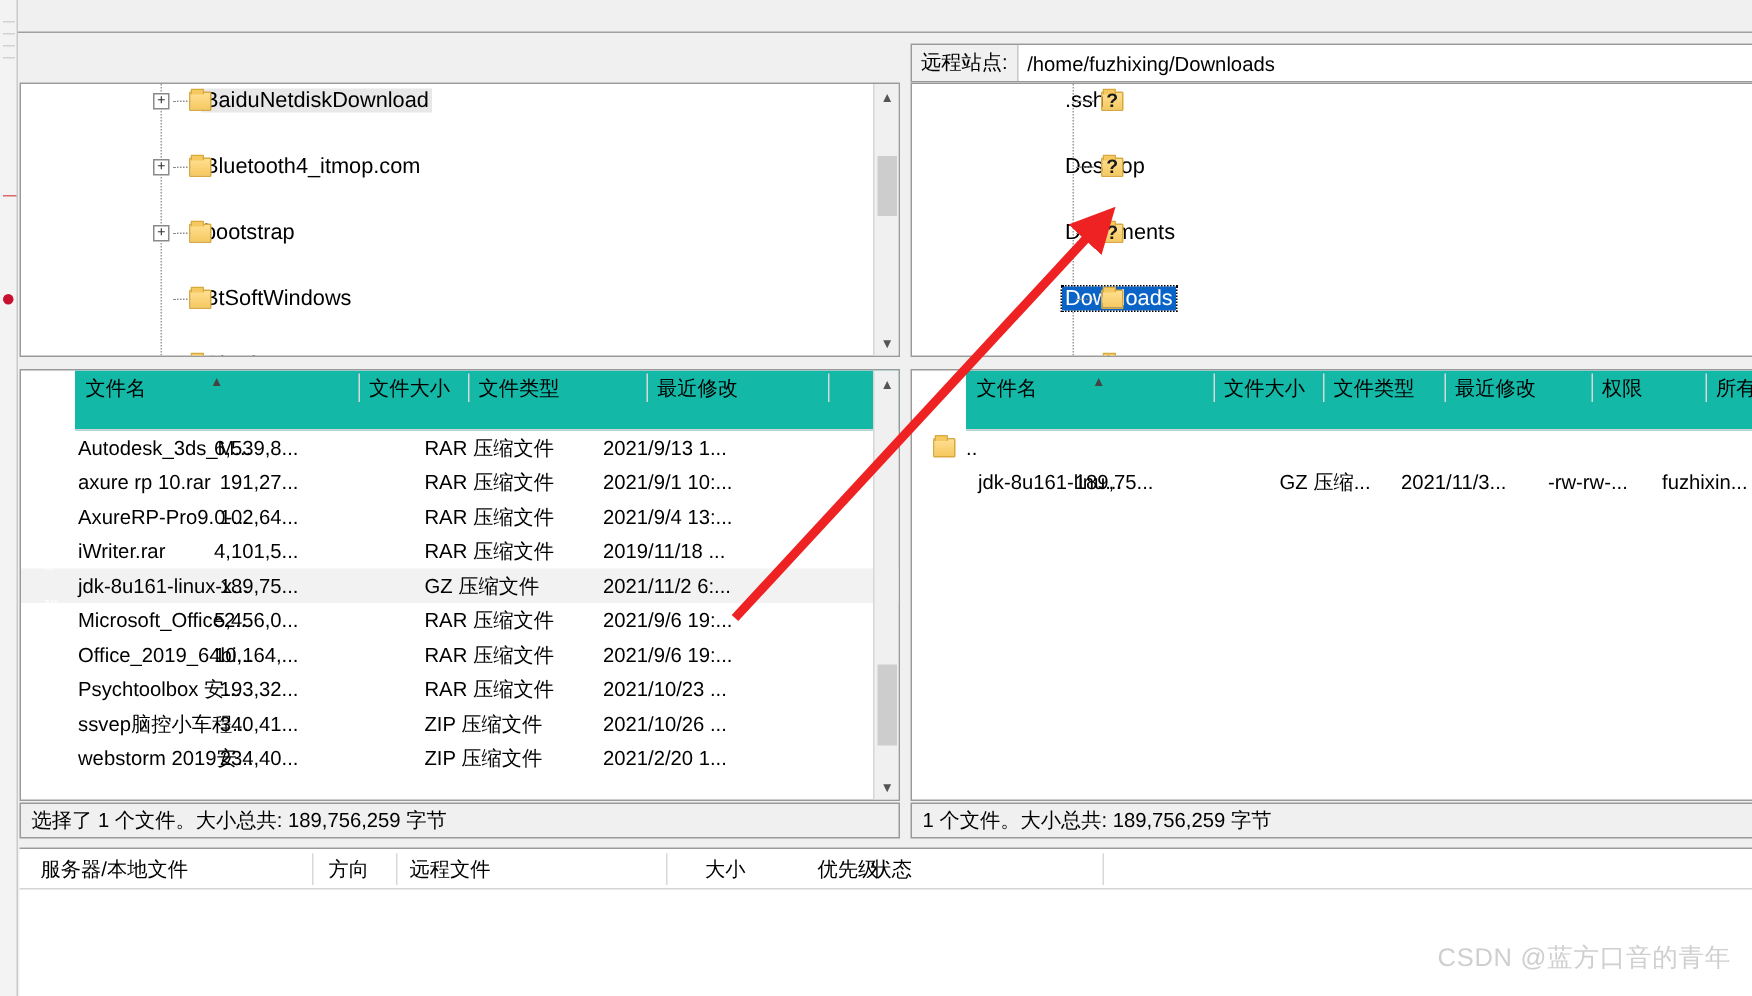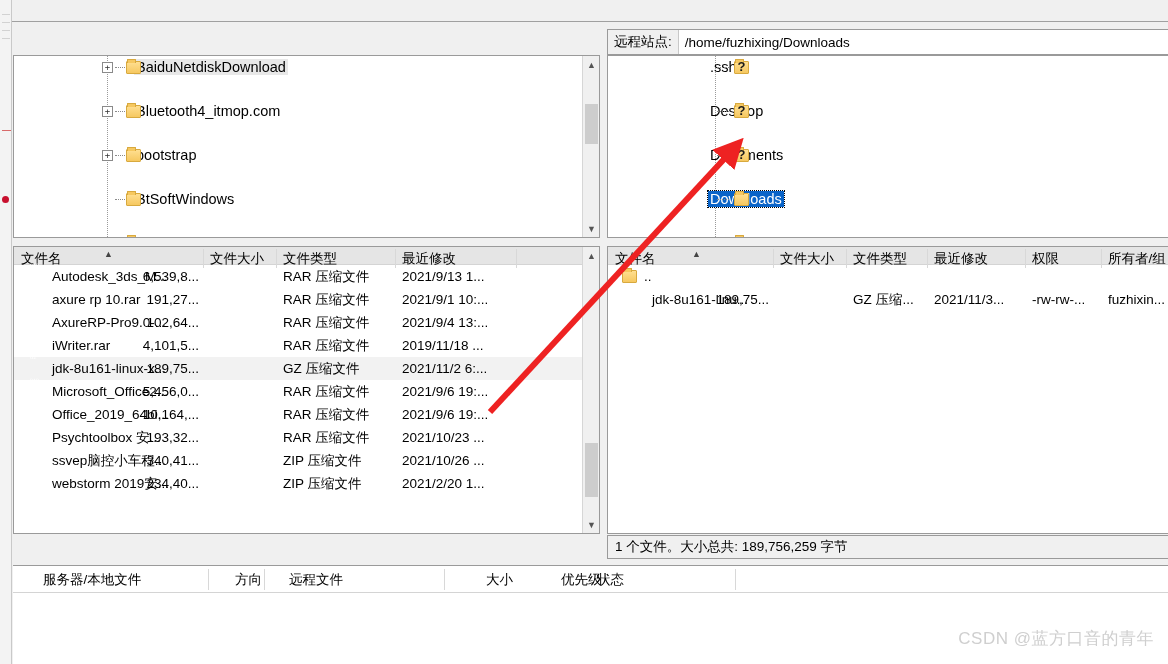--- a/index.html
+++ b/index.html
@@ -120,22 +120,23 @@
   .vsb .thumb { position: absolute; left: 2px; width: 13px; background: #cdcdcd; }
 
   
   .flist {
     position: absolute; background: #ffffff; border: 1px solid #9a9a9a;
     overflow: hidden;
   }
   .flist.local { left: 1px; top: 246px; width: 587px; height: 288px; }
   .flist.remote { left: 595px; top: 246px; width: 573px; height: 288px; }
   .fhead {
-    position: relative; height: 18px; background: #e5e5e5;
+    position: relative; height: 40px; background: #14b8a6;
     border-bottom: 1px solid #d4d4d4;
+    margin-left: 36px;
   }
   .fhead .hc {
     position: absolute; top: 0; height: 23px; display: flex; align-items: center;
     font-size: 13.5px; white-space: nowrap;
   }
   .fhead .hsep {
     position: absolute; top: 2px; height: 19px; width: 1px; background: #d8d8d8;
   }
   .fhead .sortcar {
     position: absolute; font-size: 9px; color: #444;
@@ -175,21 +176,21 @@
   .statusline.remote { left: 595px; top: 535px; width: 573px; }
 
   
   .queue {
     position: absolute; left: 1px; top: 565px; width: 1167px; height: 99px;
     background: #ffffff; border-top: 1px solid #9a9a9a;
   }
   .qhead { position: relative; height: 27px; border-bottom: 1px solid #d4d4d4; }
   .qhead .hc {
     position: absolute; top: 0; height: 27px; display: flex; align-items: center;
-    font-size: 13.5px; white-space: nowrap; margin-left: 16px;
+    font-size: 13.5px; white-space: nowrap;
   }
   .qhead .hc.r { justify-content: flex-end; }
   .qhead .hsep { position: absolute; top: 3px; height: 21px; width: 1px; background: #d8d8d8; }
 
   
   .arrow-svg { position: absolute; left: 0; top: 0; width: 1168px; height: 664px; pointer-events: none; }
 
   
   .watermark {
     position: absolute; right: 14px; bottom: 14px; font-size: 17px;
@@ -452,20 +453,23 @@
           <span class="c" style="left:44px">jdk-8u161-linu...</span>
           <span class="c r" style="left:86px;width:75px">189,75...</span>
           <span class="c" style="left:245px">GZ 压缩...</span>
           <span class="c" style="left:326px">2021/11/3...</span>
           <span class="c" style="left:424px">-rw-rw-...</span>
           <span class="c" style="left:500px">fuzhixin...</span>
         </div>
       </div>
     </div>
 
+    <div class="statusline local">
+      <span>选择了 1 个文件。大小总共: 189,756,259 字节</span>
+    </div>
     <div class="statusline remote">
       <span>1 个文件。大小总共: 189,756,259 字节</span>
     </div>
 
     <div class="queue">
       <div class="qhead">
         <div class="hc" style="left:14px">服务器/本地文件</div>
         <div class="hsep" style="left:195px"></div>
         <div class="hc" style="left:206px">方向</div>
         <div class="hsep" style="left:251px"></div>

